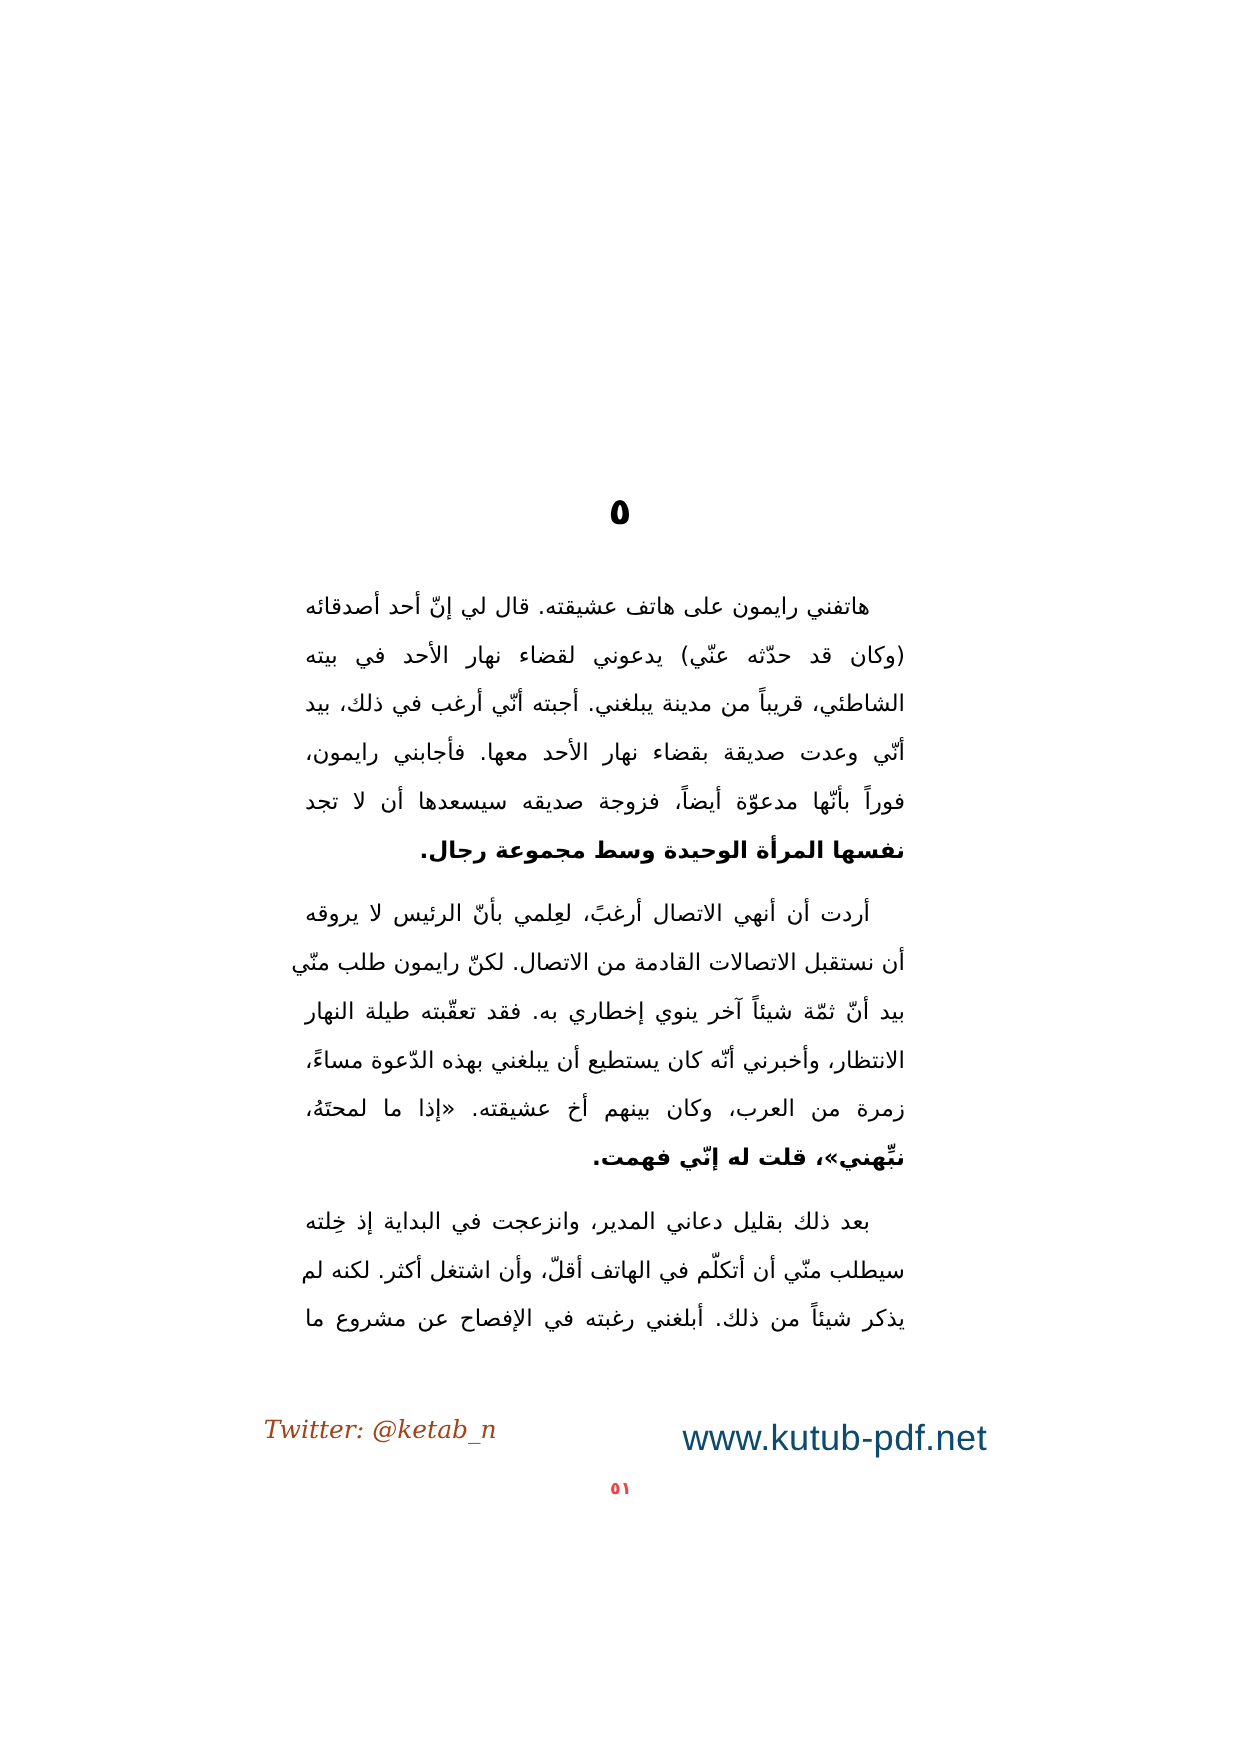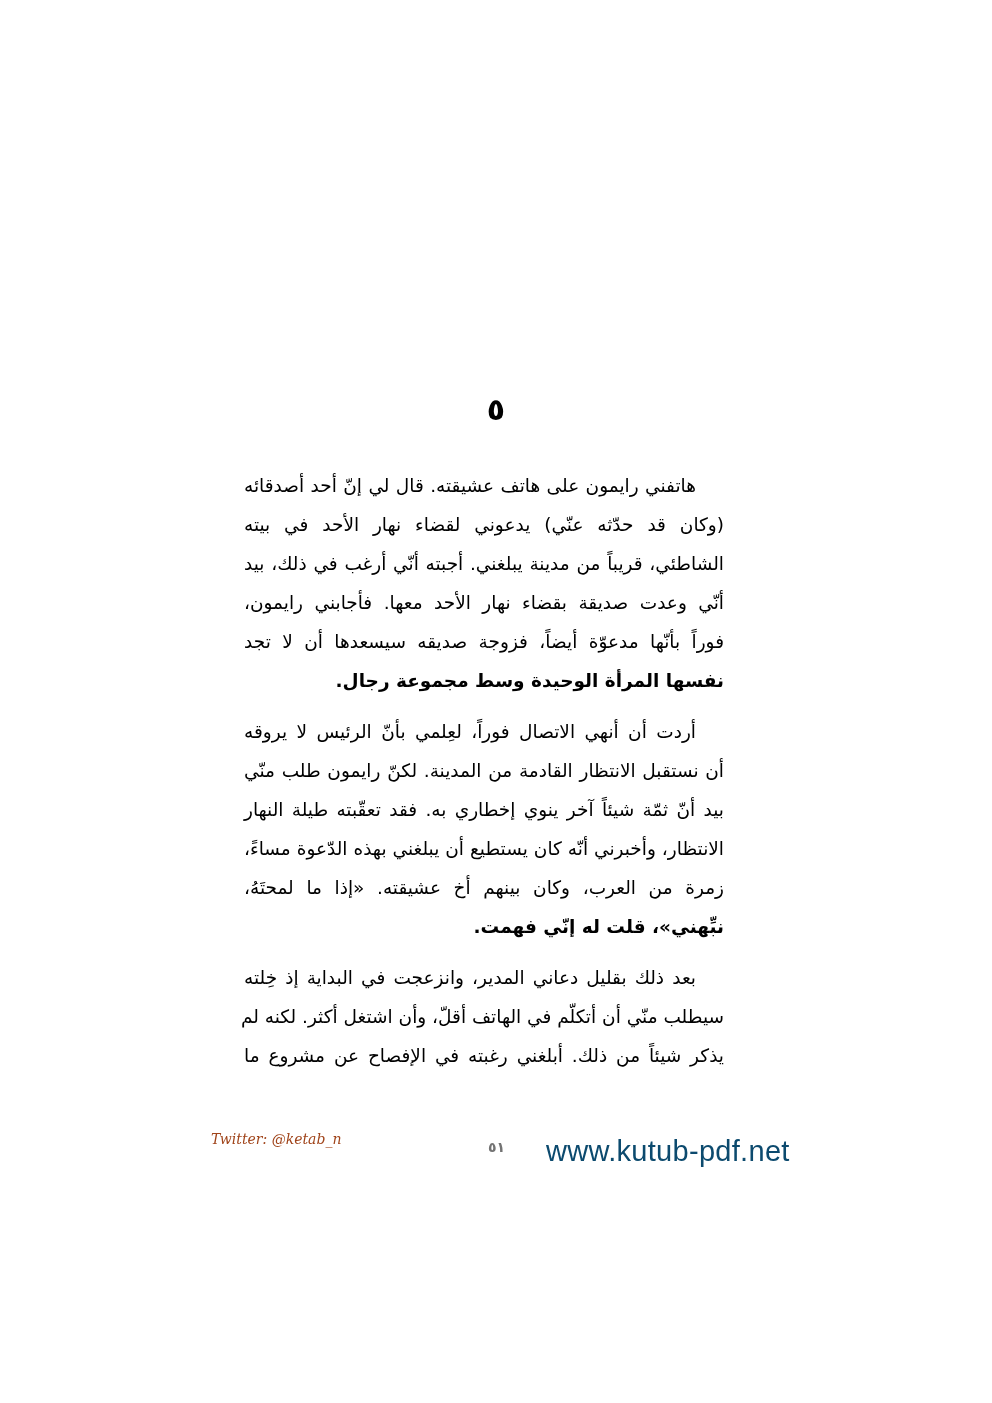--- a/index.html
+++ b/index.html
@@ -62,31 +62,31 @@
     }
     .para .line.indent {
       padding-right: 28px;
     }
     .footer-twitter {
       position: absolute;
       left: 211px;
       top: 1131px;
       font-family: "DejaVu Serif", serif;
       font-style: italic;
-      font-size: 14px;
+      font-size: 20px;
       color: #a0441a;
     }
     .page-number {
       position: absolute;
       left: 488px;
-      top: 1139px;
+      top: 1183px;
       font-family: "DejaVu Sans", sans-serif;
       font-size: 14px;
       font-weight: bold;
-      color: #737373;
+      color: #ef4444;
       direction: rtl;
     }
     .watermark {
       position: absolute;
       left: 546px;
       top: 1135px;
       font-family: "Liberation Sans", sans-serif;
       font-size: 29px;
       color: #0c4a6e;
       letter-spacing: 0.3px;
@@ -102,22 +102,22 @@
   <div class="body-text">
     <p class="para">
       <span class="line indent">هاتفني رايمون على هاتف عشيقته. قال لي إنّ أحد أصدقائه</span>
       <span class="line">(وكان قد حدّثه عنّي) يدعوني لقضاء نهار الأحد في بيته</span>
       <span class="line">الشاطئي، قريباً من مدينة يبلغني. أجبته أنّي أرغب في ذلك، بيد</span>
       <span class="line">أنّي وعدت صديقة بقضاء نهار الأحد معها. فأجابني رايمون،</span>
       <span class="line">فوراً بأنّها مدعوّة أيضاً، فزوجة صديقه سيسعدها أن لا تجد</span>
       <span class="line last">نفسها المرأة الوحيدة وسط مجموعة رجال.</span>
     </p>
     <p class="para">
-      <span class="line indent">أردت أن أنهي الاتصال فوراً، لعِلمي بأنّ الرئيس لا يروقه</span>
-      <span class="line">أن نستقبل الانتظار القادمة من المدينة. لكنّ رايمون طلب منّي</span>
+      <span class="line indent">أردت أن أنهي الاتصال أرغبً، لعِلمي بأنّ الرئيس لا يروقه</span>
+      <span class="line">أن نستقبل الاتصالات القادمة من الاتصال. لكنّ رايمون طلب منّي</span>
       <span class="line">بيد أنّ ثمّة شيئاً آخر ينوي إخطاري به. فقد تعقّبته طيلة النهار</span>
       <span class="line">الانتظار، وأخبرني أنّه كان يستطيع أن يبلغني بهذه الدّعوة مساءً،</span>
       <span class="line">زمرة من العرب، وكان بينهم أخ عشيقته. «إذا ما لمحتَهُ،</span>
       <span class="line last">نبِّهني»، قلت له إنّي فهمت.</span>
     </p>
     <p class="para">
       <span class="line indent">بعد ذلك بقليل دعاني المدير، وانزعجت في البداية إذ خِلته</span>
       <span class="line">سيطلب منّي أن أتكلّم في الهاتف أقلّ، وأن اشتغل أكثر. لكنه لم</span>
       <span class="line">يذكر شيئاً من ذلك. أبلغني رغبته في الإفصاح عن مشروع ما</span>
     </p>

